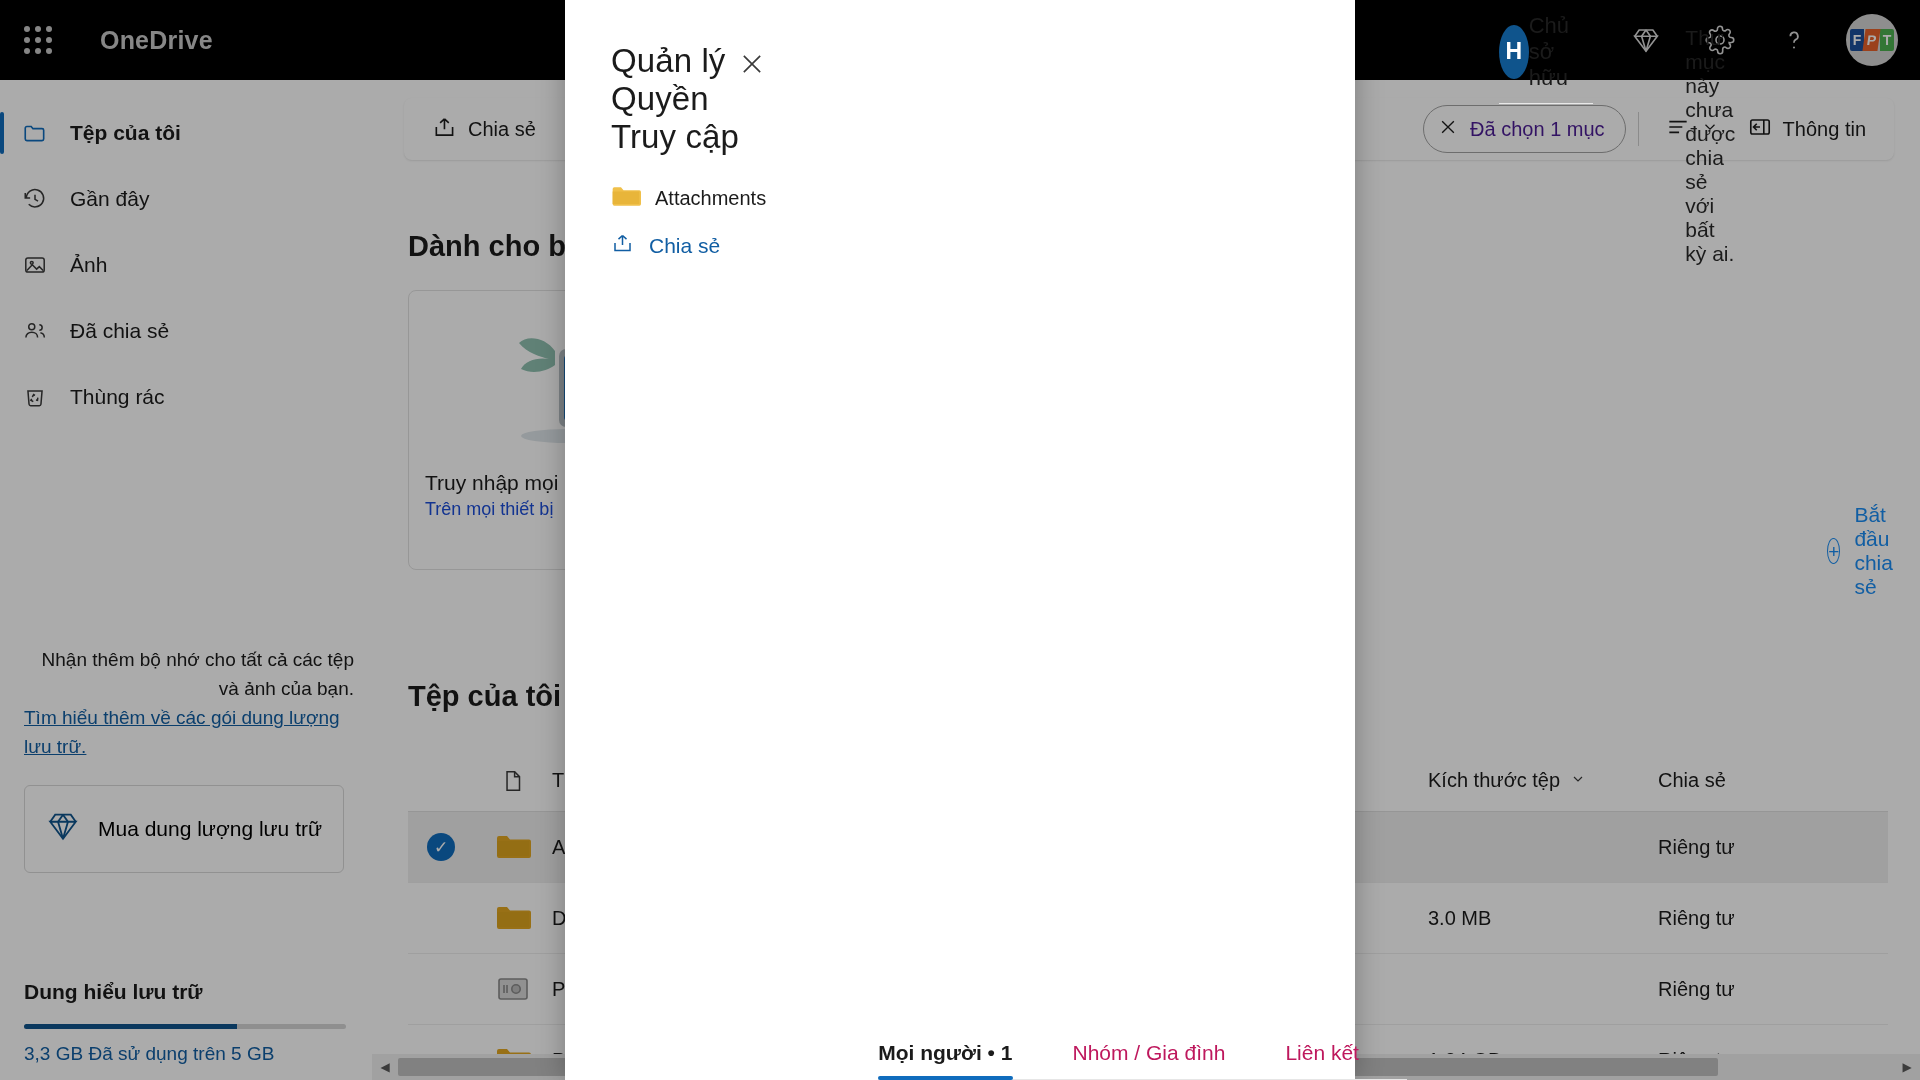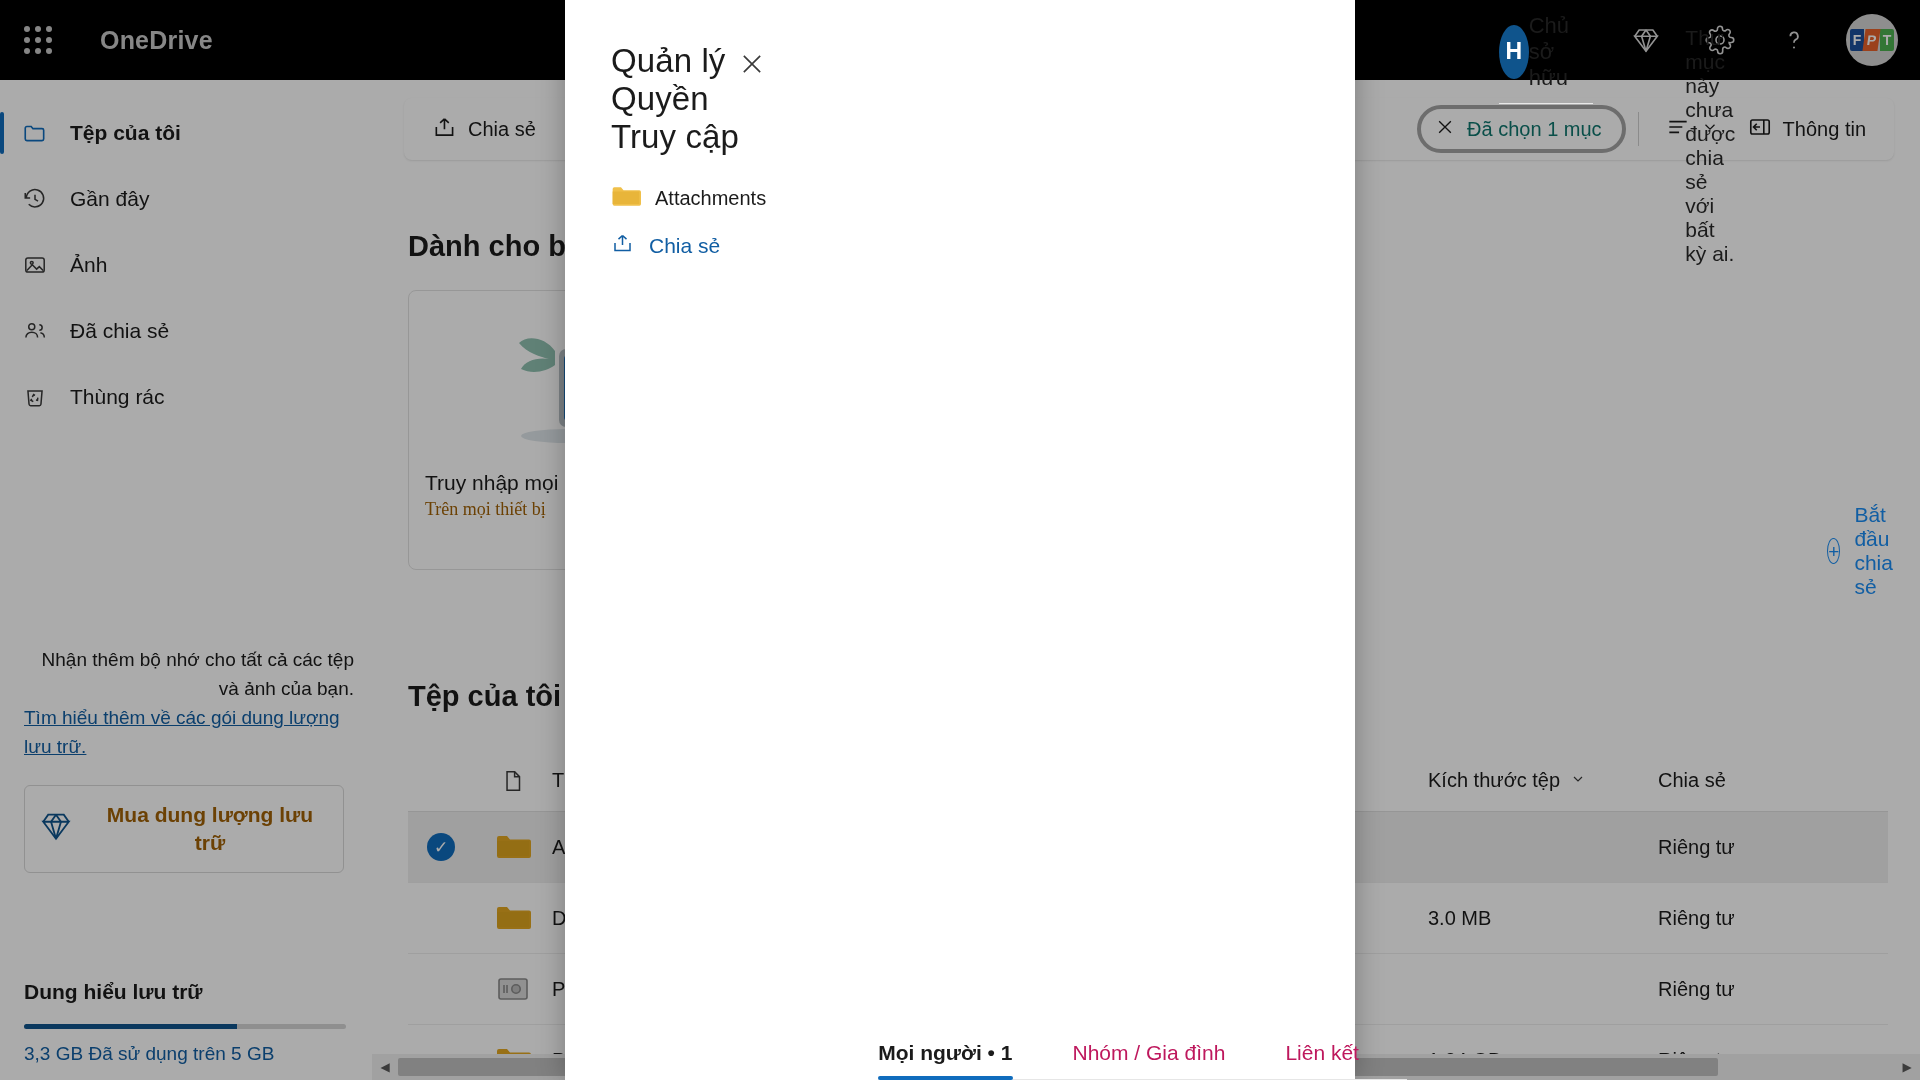--- a/index.html
+++ b/index.html
@@ -79,21 +79,21 @@
   }
   .nav-item.active .ni svg { stroke: #0f6cbd; }
 
   #promo { position: absolute; left: 24px; top: 565px; width: 330px; }
   #promo .ptext { font-size: 19px; color: #1b1b1b; line-height: 29px; text-align: right; }
   #promo .plink { font-size: 19px; color: #115ea3; text-decoration: underline; line-height: 29px; display:block; cursor:pointer;}
   #buy-btn {
     margin-top: 24px; width: 320px; height: 88px;
     border: 1px solid #d8d8d8; border-radius: 6px; background: #fff;
     display: flex; align-items: center; justify-content: center; gap: 18px;
-    color: #a16207; font-size: 21px; font-weight: 700; cursor: pointer;
+    color: #000000; font-size: 21px; font-weight: 400; cursor: pointer;
     text-align: center; line-height: 28px; padding: 0 14px;
   }
 
   #quota { position: absolute; left: 24px; top: 900px; width: 330px; }
   #quota .qtitle { font-size: 21px; font-weight: 700; color: #1b1b1b; }
   #quota .qbar { margin-top: 20px; width: 322px; height: 5px; background: #d6d6d6; border-radius: 3px; overflow:hidden;}
   #quota .qfill { height: 5px; background: #0f548c; }
   #quota .qtext { margin-top: 14px; font-size: 19px; color: #115ea3; }
 
   
@@ -107,33 +107,33 @@
   }
   .tb-btn {
     display: flex; align-items: center; gap: 10px; height: 46px;
     padding: 0 14px; border-radius: 5px; cursor: pointer;
     font-size: 20px; color: #1b1b1b; white-space: nowrap;
   }
   .tb-sep { width: 1px; height: 34px; background: #d0d0d0; margin: 0 12px; }
   .tb-right { margin-left: auto; display: flex; align-items: center; }
   #sel-pill {
     display: flex; align-items: center; gap: 12px; height: 48px;
-    padding: 0 20px 0 14px; border: 4px solid #a3a3a3; border-radius: 24px;
-    font-size: 20px; color: #0f766e; cursor: pointer; white-space: nowrap;
+    padding: 0 20px 0 14px; border: 1px solid #a3a3a3; border-radius: 24px;
+    font-size: 20px; color: #4c1d95; cursor: pointer; white-space: nowrap;
   }
 
   #section1-title { position: absolute; top: 150px; left: 38px; font-size: 29px; font-weight: 600; color: #1b1b1b; }
   #promo-card {
     position: absolute; top: 210px; left: 38px; width: 300px; height: 280px;
     border: 1px solid #e2e2e2; border-radius: 8px; background: #fff;
     overflow: hidden;
   }
   #promo-card .art { height: 180px; display:flex; align-items:flex-end; justify-content:center; }
   #promo-card .ct { padding: 0 16px; font-size: 21px; color:#1b1b1b; }
-  #promo-card .cs { padding: 4px 16px; font-size: 18px; color:#a16207;font-family:Liberation Serif, serif; }
+  #promo-card .cs { padding: 4px 16px; font-size: 18px; color:#1d4ed8; }
 
   #section2-title { position: absolute; top: 600px; left: 38px; font-size: 29px; font-weight: 600; color: #1b1b1b; }
 
   #table { position: absolute; top: 670px; left: 38px; width: 1480px; }
   .trow { display: flex; align-items: center; height: 71px; border-bottom: 1px solid #ededed; font-size: 20px; color: #1b1b1b; }
   .thead { height: 62px; font-size: 20px; color: #1b1b1b; border-bottom: 1px solid #e0e0e0; }
   .c-check { width: 66px; display: flex; align-items: center; justify-content: center; }
   .c-icon  { width: 78px; display: flex; align-items: center; justify-content: center; }
   .c-name  { flex: 1 1 auto; }
   .c-mod   { width: 250px; }

